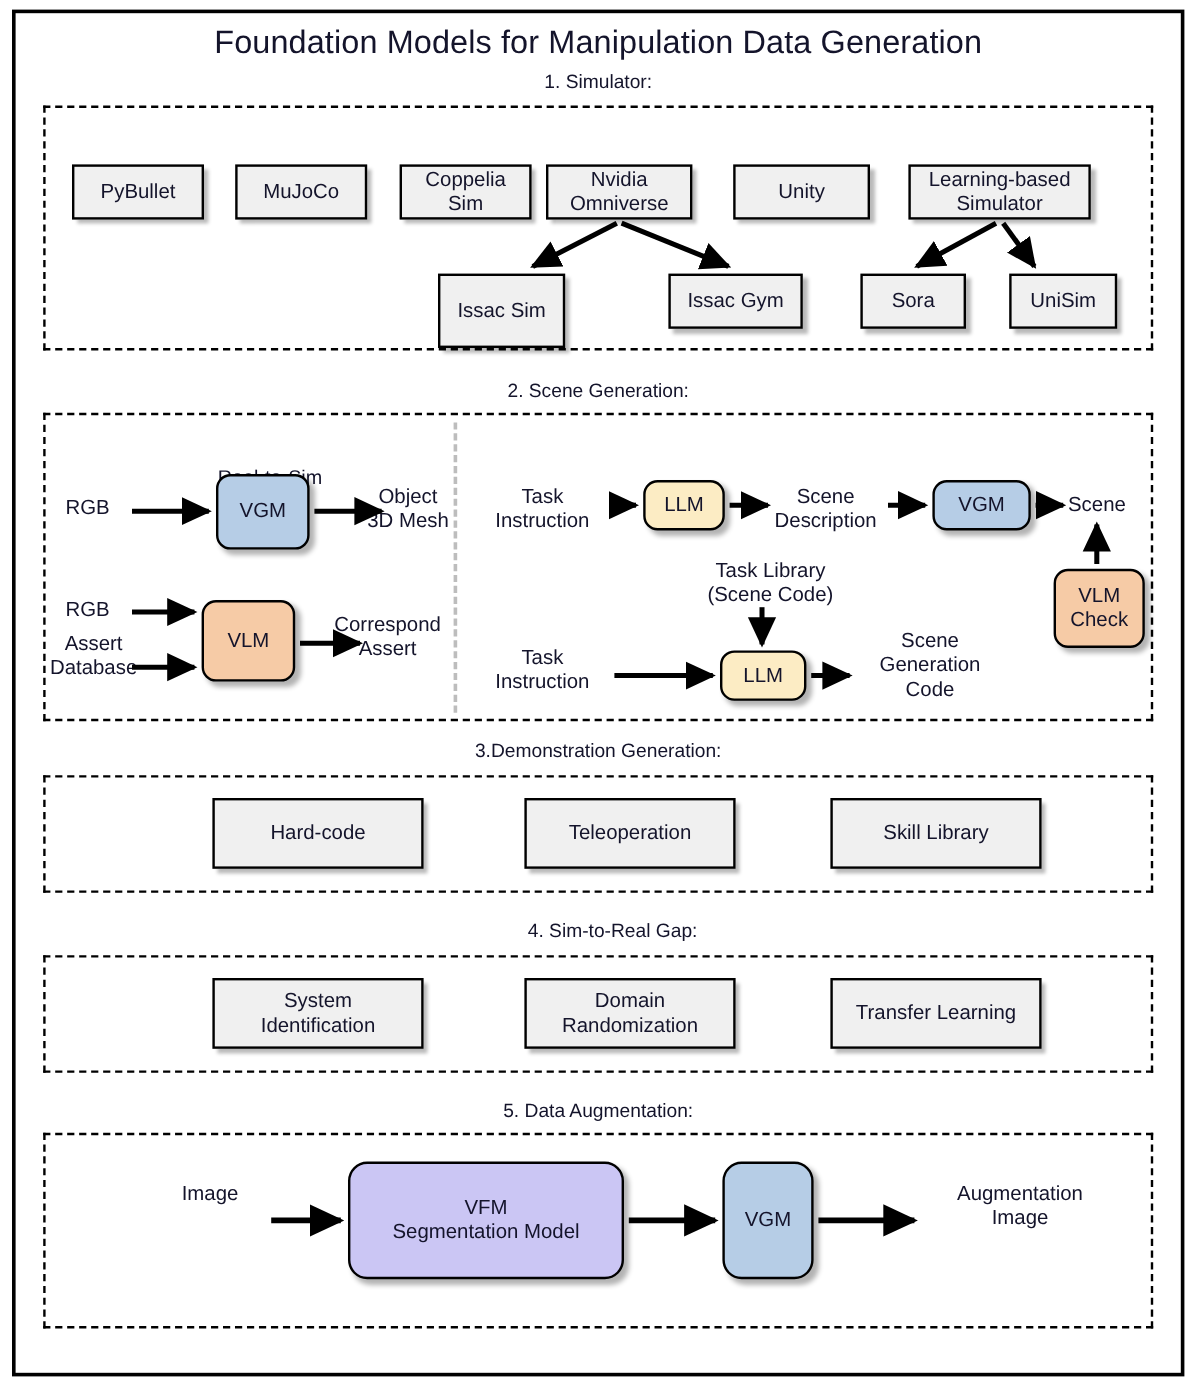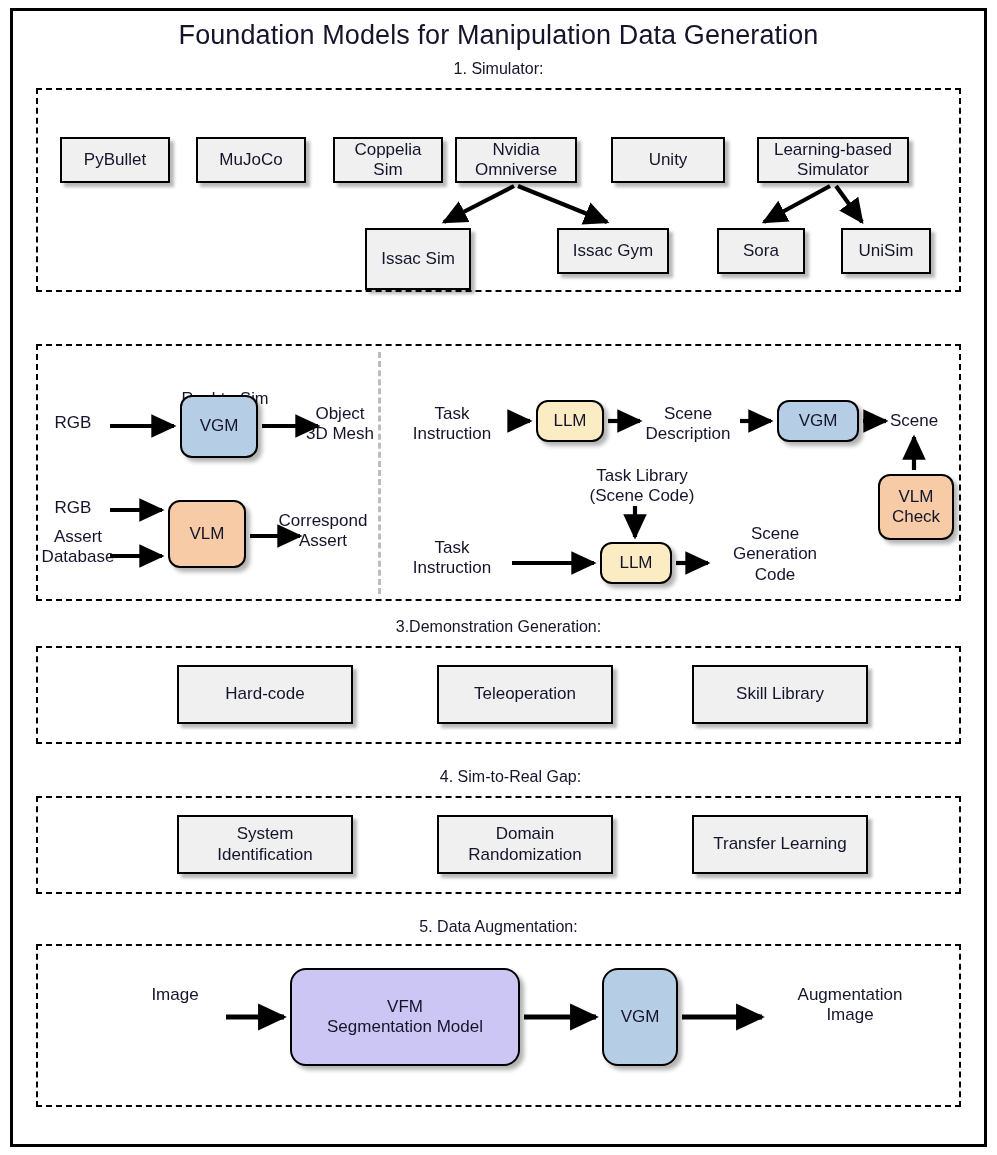--- a/index.html
+++ b/index.html
@@ -149,20 +149,21 @@
   <div class="node" style="left:557px; top:228px; width:112px; height:46px;">
     <span>Issac Gym</span>
   </div>
   <div class="node" style="left:717px; top:228px; width:88px; height:46px;">
     <span>Sora</span>
   </div>
   <div class="node" style="left:819px; top:228px; width:90px; height:46px;margin-left:22px;">
     <span>UniSim</span>
   </div>
 
+  <div class="sec-head" style="top:318px;">2. Scene Generation:</div>
 
   <div class="dashbox" style="left:36px; top:344px; width:925px; height:257px;"></div>
 
   <div class="vdiv" style="left:378px; top:352px; height:242px;"></div>
 
   <div class="panel-head" style="left:130px; top:356px; width:190px;">Real-to-Sim</div>
 
   <div class="txt" style="left:40px; top:413px; width:66px;">RGB</div>
 
   <div class="rnode" style="left:180px; top:395px; width:78px; height:63px; background:#b6cde6;">

